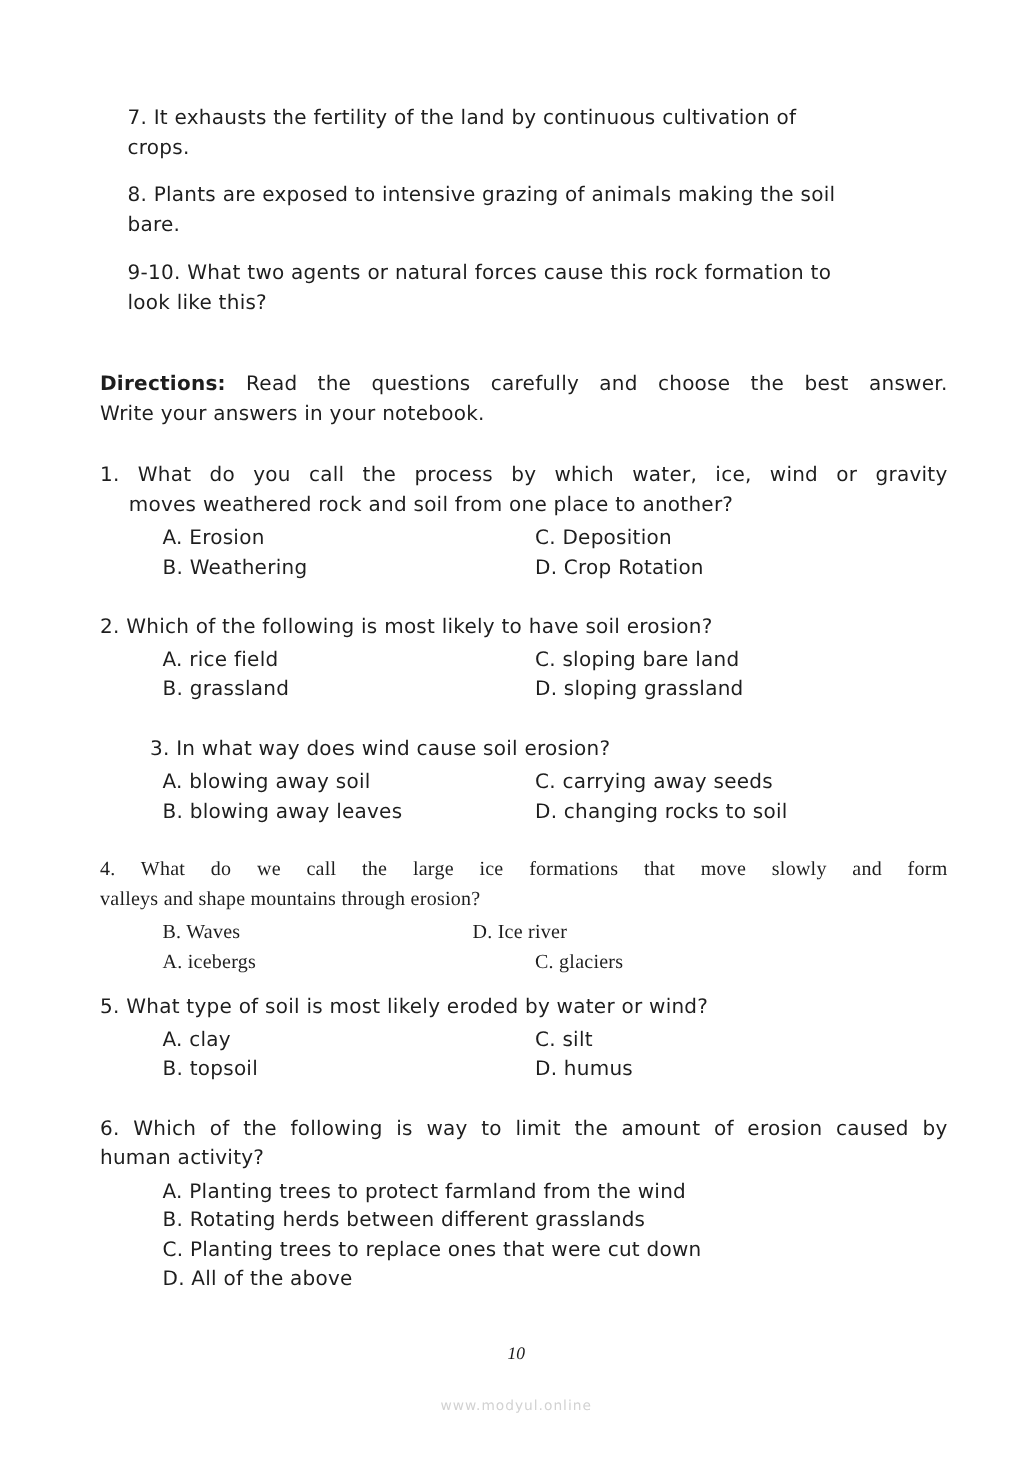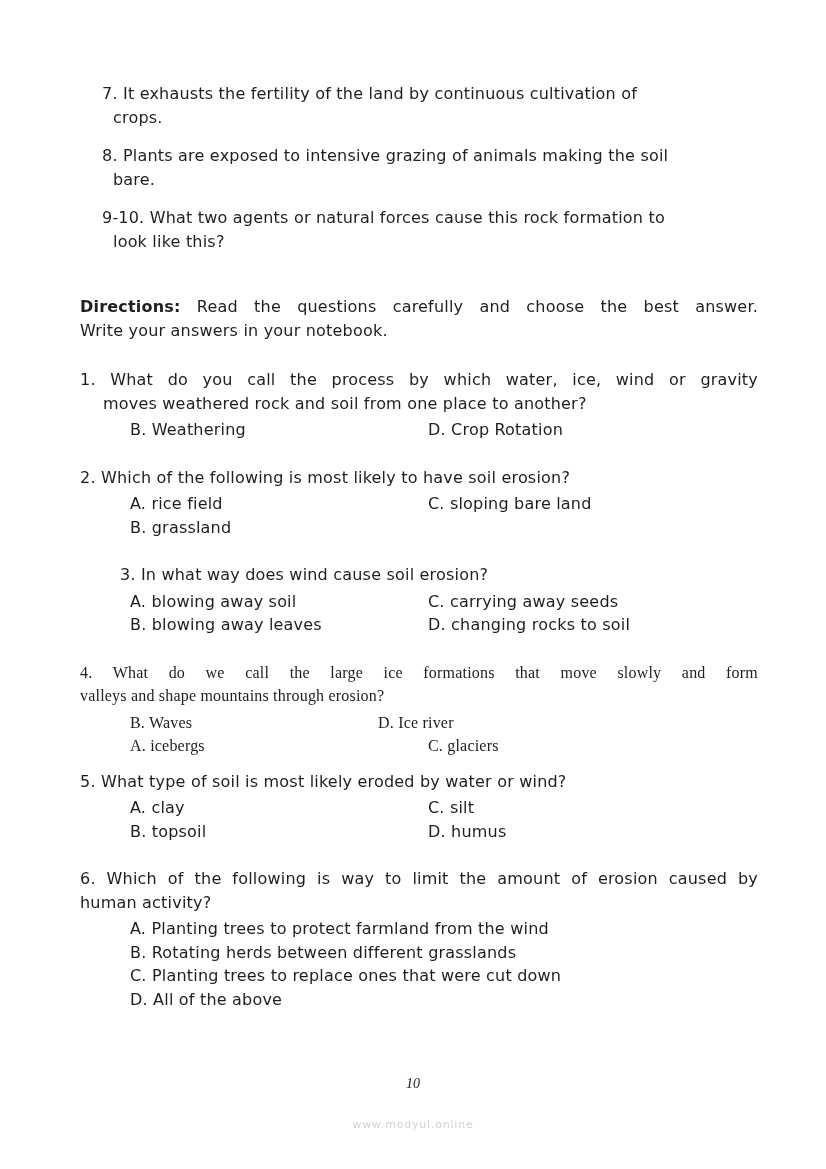--- a/index.html
+++ b/index.html
@@ -18,21 +18,21 @@
     font-size:16px;
     line-height:23.5px;
     letter-spacing:0.2px;
   }
   .line { text-align:left; }
   .just { text-align:justify; text-align-last:justify; }
   .bold { font-weight:700; }
 
   
   .fill-item { margin-left:22px; margin-bottom:15px; }
-  .fill-item .fi-l2 { margin-left:11px; }
+  .fill-item .fi-l2 { }
 
   .directions { margin-top:42px; margin-bottom:26px; }
 
   .question { margin-bottom:24px; }
   .question.q4 { margin-bottom:12px;font-family:Liberation Serif, serif; }
   .q-cont-indent { margin-left:23px; }
   .q3-line { padding-left:5px;margin-left:35px; }
 
   .opts { margin-top:3px; }
   .opt-row { position:relative; }
@@ -78,35 +78,40 @@
     <div class="directions">
       <div class="line just"><span class="bold">Directions:</span> <span>Read the questions carefully and choose the best answer.</span></div>
       <div class="line">Write your answers in your notebook.</div>
     </div>
 
     <div class="question">
       <div class="line just">1. What do you call the process by which water, ice, wind or gravity</div>
       <div class="line q-cont-indent">moves weathered rock and soil from one place to another?</div>
       <div class="opts">
         <div class="opt-row">
+          <span class="opt-left">A. Erosion</span>
+          <span class="opt-right">C. Deposition</span>
+        </div>
+        <div class="opt-row">
           <span class="opt-left">B. Weathering</span>
           <span class="opt-right">D. Crop Rotation</span>
         </div>
       </div>
     </div>
 
     <div class="question">
       <div class="line">2. Which of the following is most likely to have soil erosion?</div>
       <div class="opts">
         <div class="opt-row">
           <span class="opt-left">A. rice field</span>
           <span class="opt-right">C. sloping bare land</span>
         </div>
         <div class="opt-row">
           <span class="opt-left">B. grassland</span>
+          <span class="opt-right">D. sloping grassland</span>
         </div>
       </div>
     </div>
 
     <div class="question">
       <div class="line q3-line">3. In what way does wind cause soil erosion?</div>
       <div class="opts">
         <div class="opt-row">
           <span class="opt-left">A. blowing away soil</span>
           <span class="opt-right">C. carrying away seeds</span>

